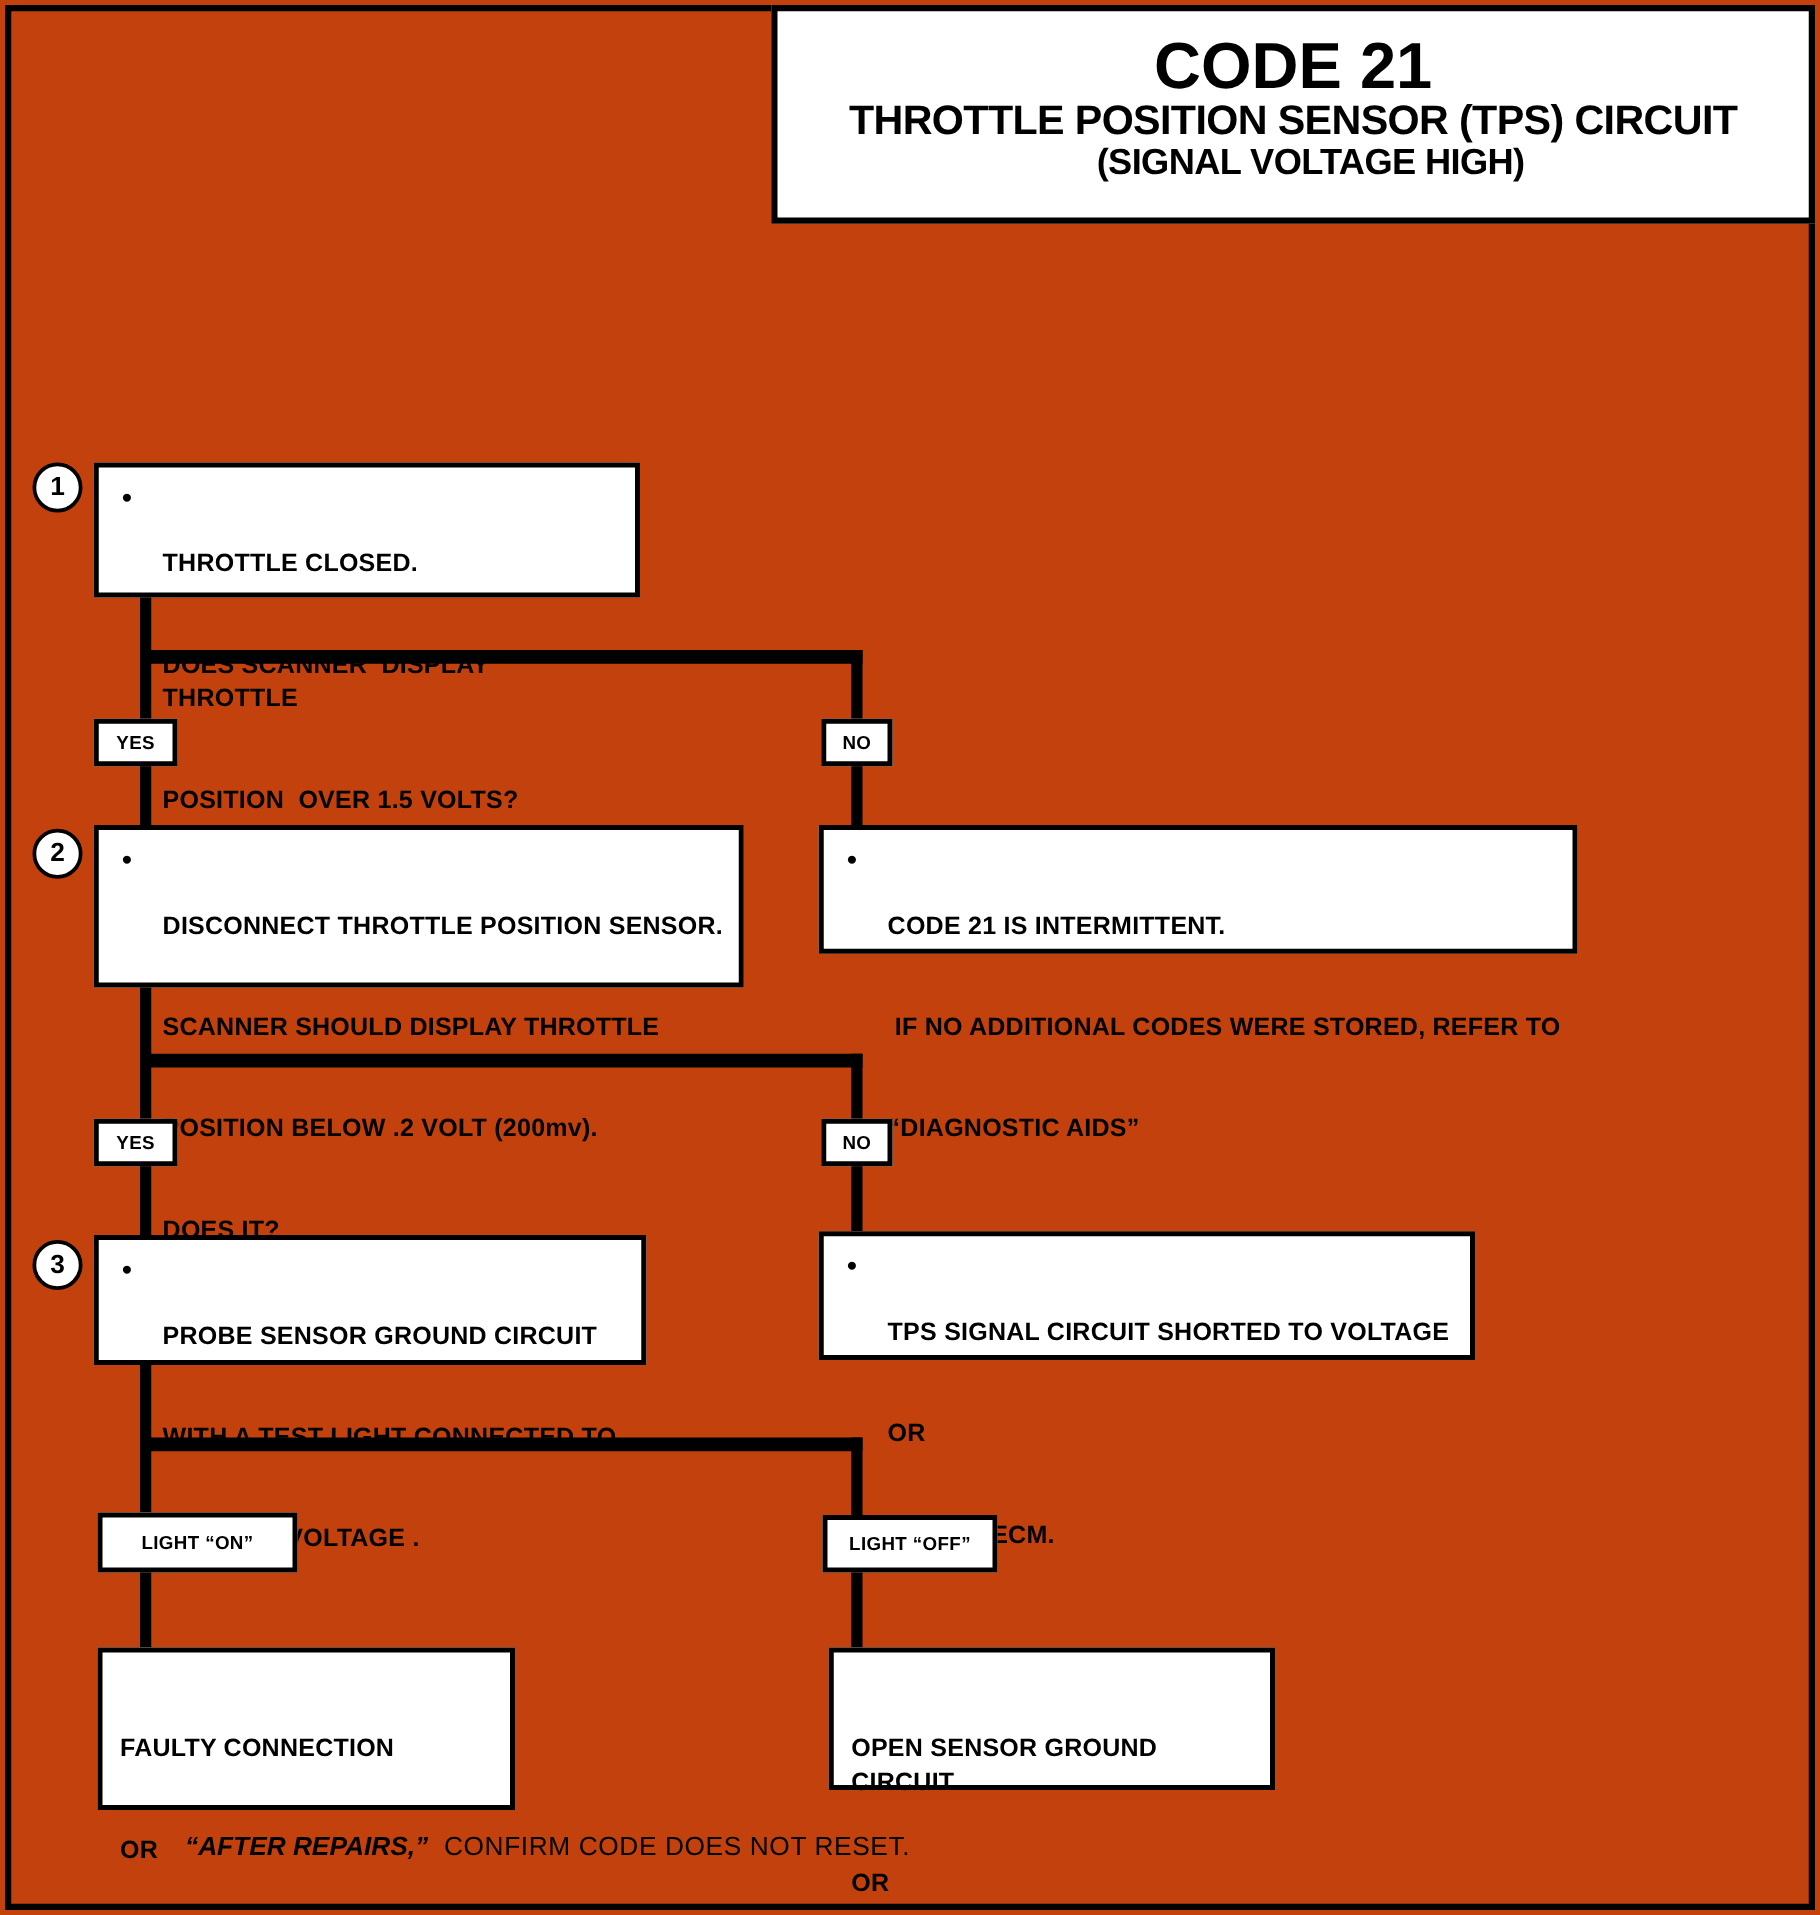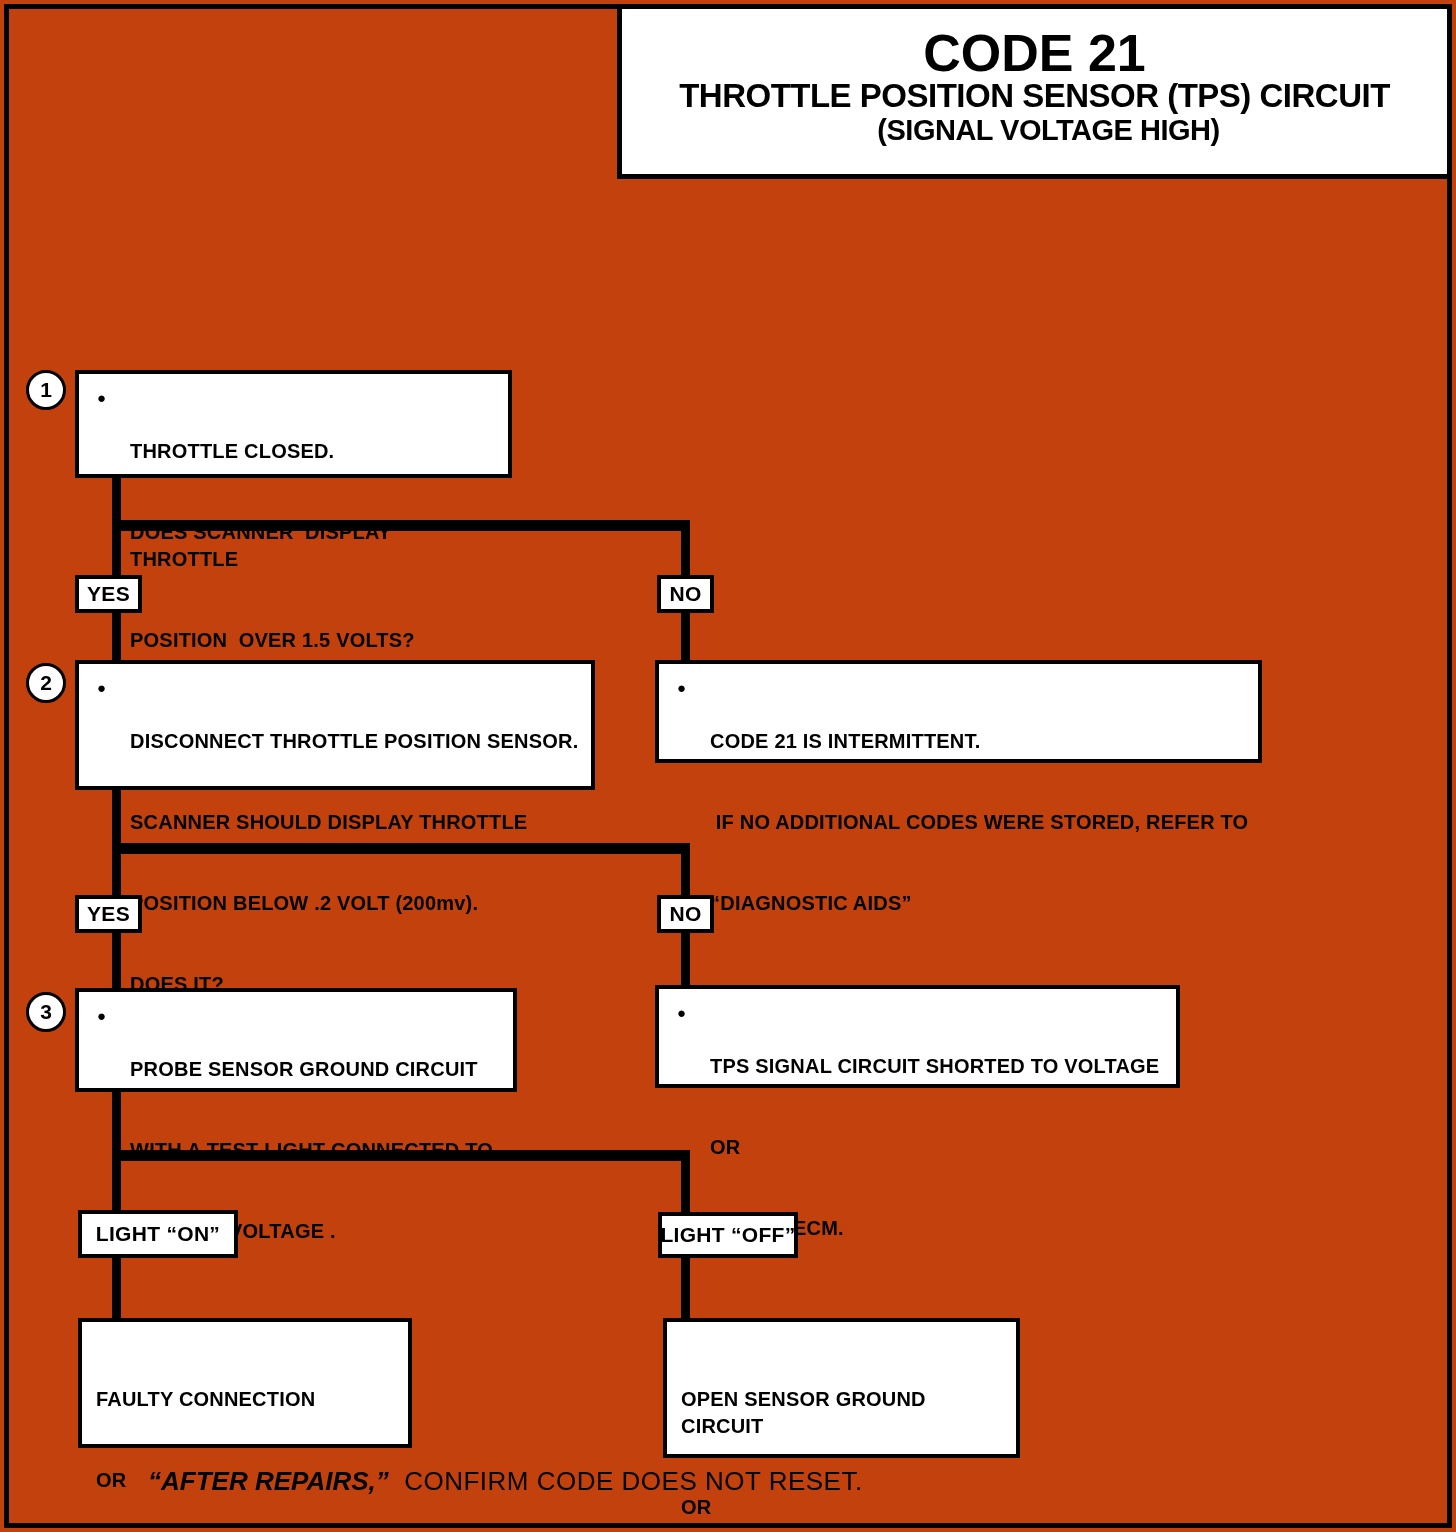--- a/index.html
+++ b/index.html
@@ -27,27 +27,27 @@
 
   .circle {
     position:absolute; width:40px; height:40px; border:3.5px solid #000; border-radius:50%;
     display:flex; align-items:center; justify-content:center;
     font-size:21px; font-weight:bold; background:#fff;
   }
 
   .tag {
     position:absolute; border:4px solid #000; background:#fff;
     display:flex; align-items:center; justify-content:center;
-    font-size:21px; font-weight:bold; letter-spacing:0.3px; white-space:pre;
+    font-size:15px; font-weight:bold; letter-spacing:0.3px; white-space:pre;
   }
 
   .vline { position:absolute; width:9px; background:#000; }
   .hline { position:absolute; height:11px; background:#000; }
 
-  .footer-note { position:absolute; left:148px; top:1466px; font-size:26px; white-space:pre; }
+  .footer-note { position:absolute; left:148px; top:1466px; font-size:21px; white-space:pre; }
   .footer-note .em { font-weight:bold; font-style:italic; letter-spacing:0px; }
   .footer-note .rest { font-weight:normal; font-family:"Liberation Sans", sans-serif; letter-spacing:0.5px; }
 </style>
 </head>
 <body>
 
 <div class="page">
 
   <div class="outer-border"></div>
 
@@ -155,21 +155,21 @@
   <div class="vline" style="left:681px; top:1258px; height:60px;"></div>
 
   <div class="fbox noBullet" style="left:78px; top:1318px; width:334px; height:130px;">
     <div class="lines">
       <div>FAULTY CONNECTION</div>
       <div>OR</div>
       
     </div>
   </div>
 
-  <div class="fbox noBullet" style="left:663px; top:1318px; width:357px; height:140px;">
+  <div class="fbox noBullet" style="left:663px; top:1318px; width:357px; height:114px;">
     <div class="lines">
       <div>OPEN SENSOR GROUND CIRCUIT</div>
       <div>OR</div>
       
     </div>
   </div>
 
   <div class="footer-note"><span class="em">“AFTER REPAIRS,”</span><span class="rest">  CONFIRM CODE DOES NOT RESET.</span></div>
 
 </div>

